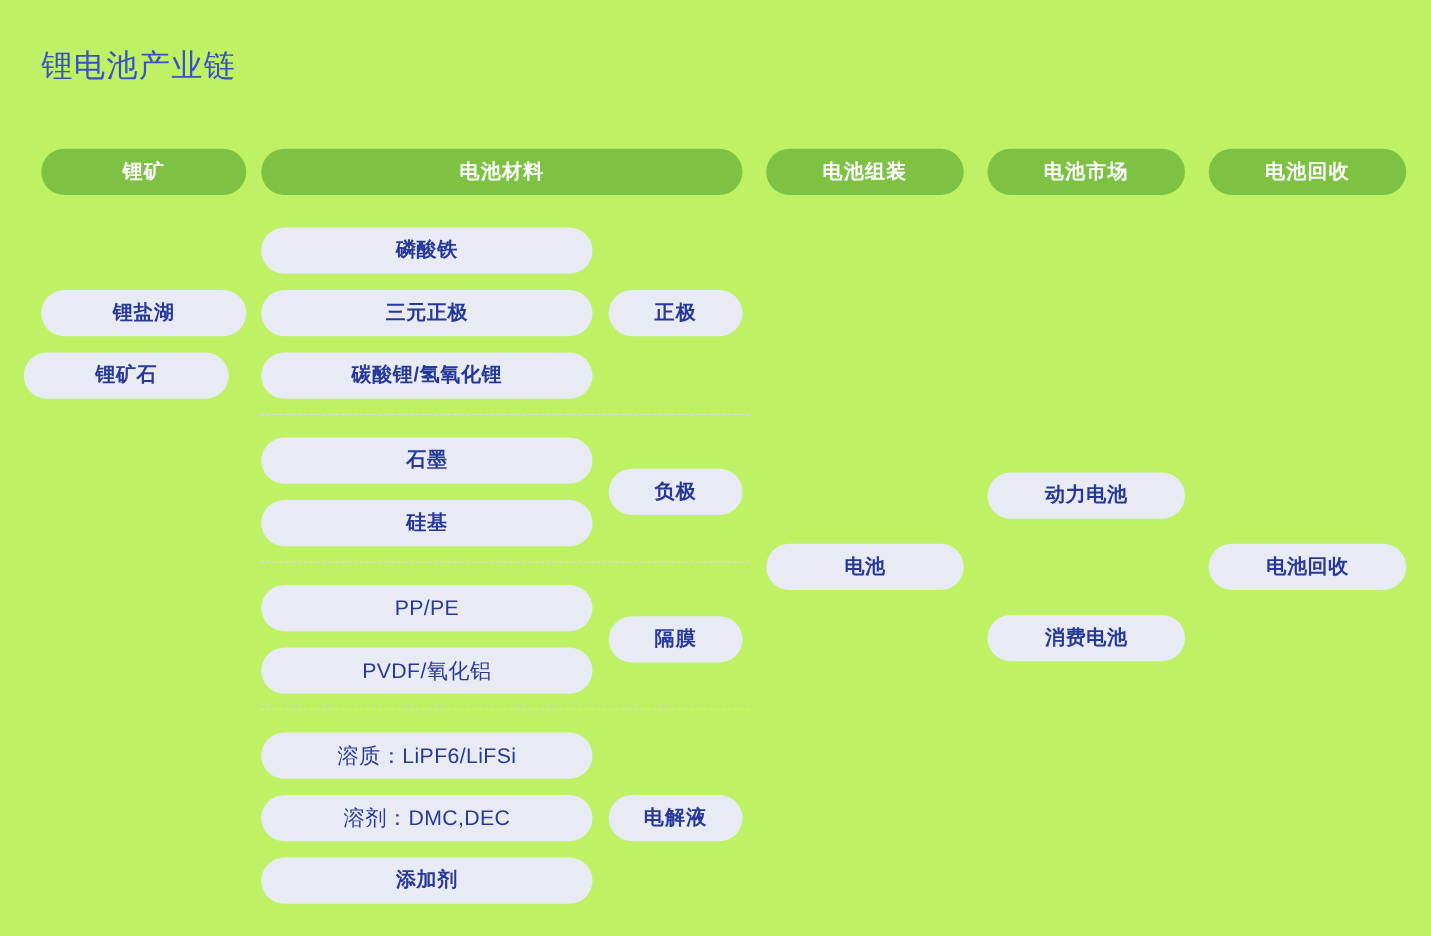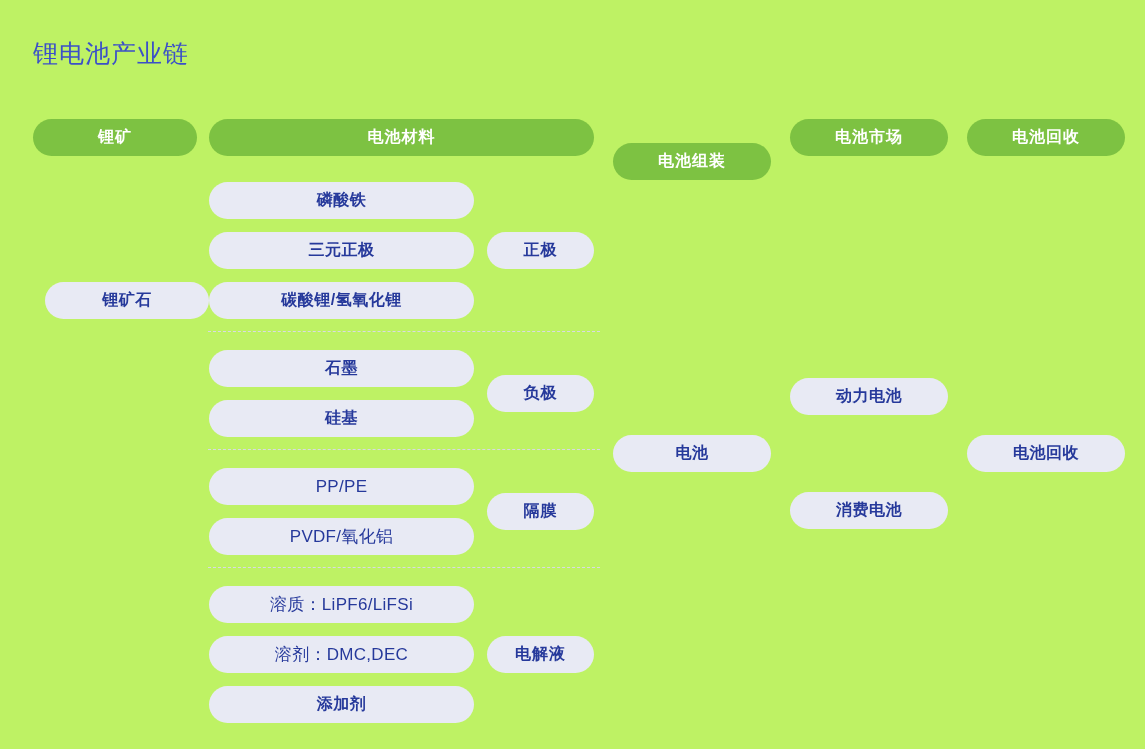--- a/index.html
+++ b/index.html
@@ -89,28 +89,29 @@
 <body>
 
 <div id="canvas">
 
   <div class="page-title">锂电池产业链</div>
 
   <div class="pill pill-header" style="left:33px; top:119px; width:164px;">锂矿</div>
 
   <div class="pill pill-header" style="left:209px; top:119px; width:385px;">电池材料</div>
 
-  <div class="pill pill-header" style="left:613px; top:119px; width:158px;margin-top:24px;">电池组装</div>
+  <div class="pill pill-header" style="left:613px; top:119px; width:158px;">电池组装</div>
 
   <div class="pill pill-header" style="left:790px; top:119px; width:158px;">电池市场</div>
 
   <div class="pill pill-header" style="left:967px; top:119px; width:158px;">电池回收</div>
 
+  <div class="pill pill-item" style="left:33px; top:232px; width:164px;">锂盐湖</div>
 
-  <div class="pill pill-item" style="left:45px; top:282px; width:164px;">锂矿石</div>
+  <div class="pill pill-item" style="left:19px; top:282px; width:164px;">锂矿石</div>
 
   <div class="pill pill-item" style="left:209px; top:182px; width:265px;">磷酸铁</div>
 
   <div class="pill pill-item" style="left:209px; top:232px; width:265px;">三元正极</div>
 
   <div class="pill pill-item" style="left:209px; top:282px; width:265px;">碳酸锂/氢氧化锂</div>
 
   <div class="pill pill-group" style="left:487px; top:232px; width:107px;">正极</div>
 
   <div class="divider" style="top:331px;"></div>

